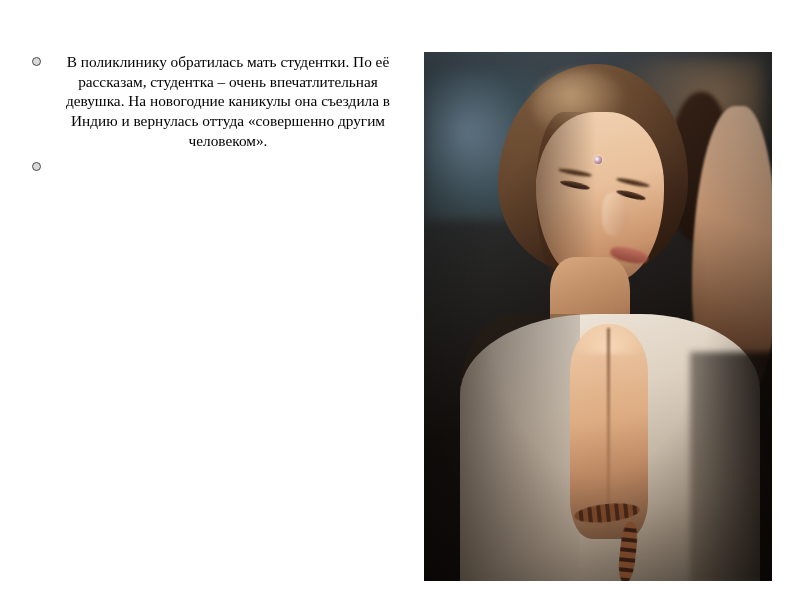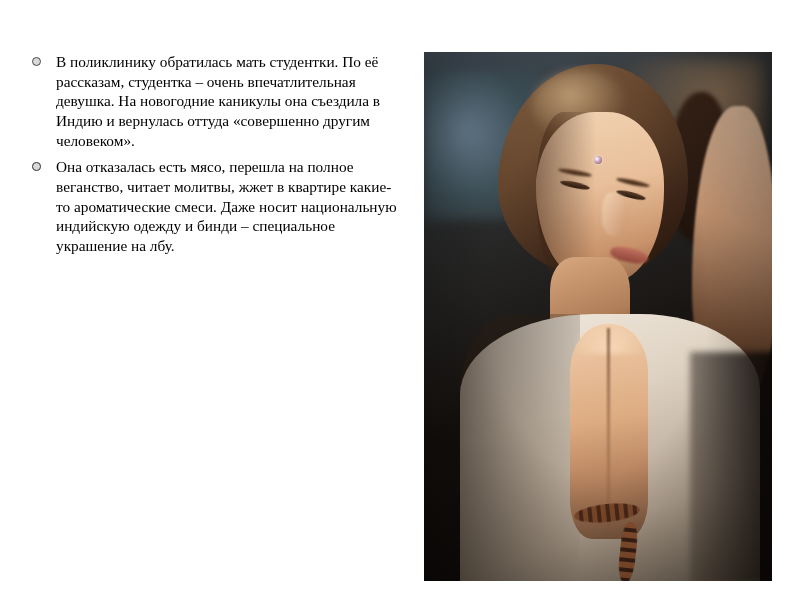--- a/index.html
+++ b/index.html
@@ -31,21 +31,21 @@
     margin: 0;
     padding: 0;
   }
   .bullet-item {
     position: relative;
     padding-left: 28px;
     margin-bottom: 7px;
     font-size: 15.3px;
     line-height: 1.285;
     color: #000000;
-    text-align: left;
+    text-align: center;
     font-family: "Liberation Serif", serif;
   }
   .bullet-marker {
     position: absolute;
     left: 4px;
     top: 5px;
     width: 9px;
     height: 9px;
     border-radius: 50%;
     border: 1px solid #4a4a4a;
@@ -263,24 +263,20 @@
 <div class="slide">
 
   <div class="text-column">
     <ul class="bullet-list">
       <li class="bullet-item">
         <span class="bullet-marker"></span>
         <span>В поликлинику обратилась мать студентки. По её рассказам, студентка – очень впечатлительная девушка. На новогодние каникулы она съездила в Индию и вернулась оттуда «совершенно другим человеком».</span>
       </li>
       <li class="bullet-item">
         <span class="bullet-marker"></span>
-      </li>
-      <li class="bullet-item">
-        <span class="bullet-marker"></span>
-        <span>Она отказалась есть мясо, перешла на полное веганство, читает молитвы, жжет в квартире какие-то ароматические смеси. Даже носит национальную индийскую одежду и бинди – специальное украшение на лбу.</span>
       </li>
     </ul>
   </div>
 
   <div class="photo-frame">
     <div class="photo-inner">
       <div class="bg-wall"></div>
       <div class="bg-blue-window"></div>
       <div class="bg-warm-glow"></div>
 

